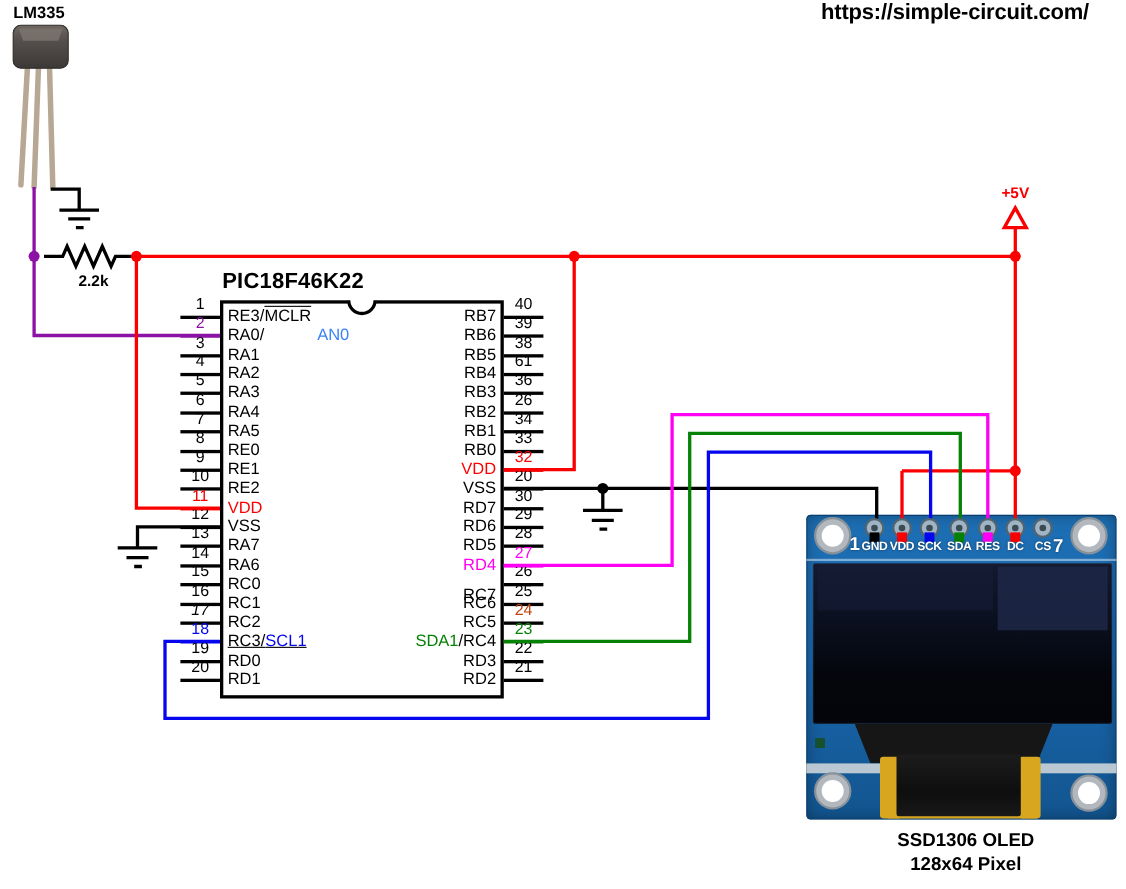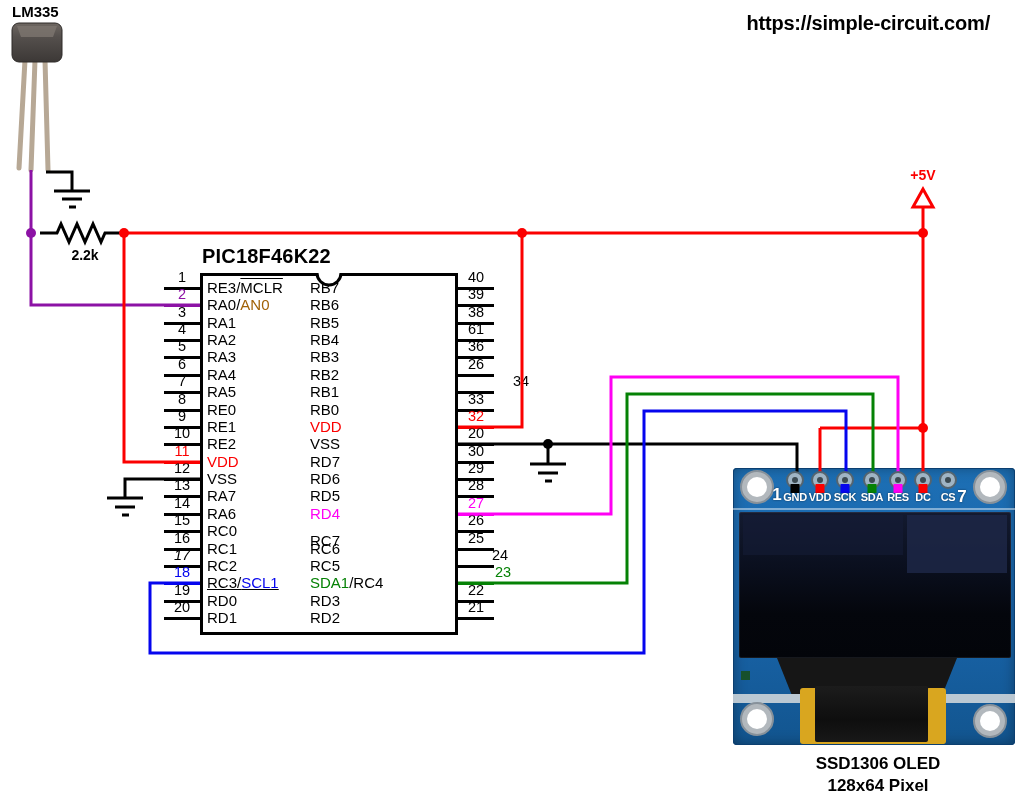--- a/index.html
+++ b/index.html
@@ -1,29 +1,29 @@
 <!DOCTYPE html>
 <html><head>
 <meta charset="utf-8">
 <style>
   html,body{margin:0;padding:0;background:#fff;}
   #stage{position:relative;width:1024px;height:808px;background:#ffffff;overflow:hidden;
          font-family:"Liberation Sans",sans-serif;color:#000;}
   .abs{position:absolute;}
   
-  .url{top:12px;right:34px;font-size:20px;font-weight:bold;letter-spacing:-0.2px;}
+  .url{top:0;right:34px;font-size:20px;font-weight:bold;letter-spacing:-0.2px;}
   .lm-label{left:12px;top:3px;font-size:15px;font-weight:bold;}
   .ic-box{left:200px;top:273px;width:258px;height:362px;border:3px solid #000;box-sizing:border-box;background:#fff;}
   .ic-title{left:202px;top:245px;font-size:20px;font-weight:bold;letter-spacing:0.2px;}
   .res-label{left:53px;top:247px;width:64px;text-align:center;font-size:14px;font-weight:bold;}
   .p5v{left:901px;top:167px;width:44px;text-align:center;font-size:14px;font-weight:bold;}
   .stub{position:absolute;width:36px;height:3px;background:#000;}
   .pnum{position:absolute;width:42px;height:18px;line-height:18px;text-align:center;font-size:14.5px;}
   .plab-l{position:absolute;left:207px;font-size:15px;line-height:18px;white-space:nowrap;}
-  .plab-r{position:absolute;left:310px;width:141px;font-size:15px;line-height:18px;white-space:nowrap;}
+  .plab-r{position:absolute;left:310px;width:141px;text-align:right;font-size:15px;line-height:18px;white-space:nowrap;}
   
   .board{left:733px;top:468px;width:282px;height:277px;border-radius:4px;
          background:linear-gradient(180deg,#1d6fb4 0%,#1a67ae 45%,#12558f 100%);
          box-shadow:inset 0 0 0 1px #0c3f70, inset 0 0 14px rgba(0,0,0,.35);}
   .silk{left:733px;top:508px;width:282px;height:2px;background:rgba(255,255,255,.45);}
   .screen{position:absolute;left:6px;top:44px;width:272px;height:146px;border-radius:2px;
           background:linear-gradient(180deg,#131a30 0%,#0a0f1e 38%,#04060c 70%,#03050a 100%);
           box-shadow:inset 0 0 0 1px rgba(255,255,255,.08);}
   .patch{position:absolute;left:168px;top:3px;width:100px;height:58px;background:#1d2747;opacity:.85;}
   .glint{position:absolute;left:4px;top:3px;width:160px;height:40px;background:#161e38;opacity:.55;}
@@ -67,21 +67,21 @@
 
   <div class="abs ic-box"></div>
   <div class="abs ic-title">PIC18F46K22</div>
 
   <div id="left-pins">
       <div class="stub" style="top: 287px; left: 164px; background: rgb(0, 0, 0);"></div>
       <div class="pnum" style="top: 268px; left: 161px; color: rgb(0, 0, 0);">1</div>
       <div class="plab-l" style="top: 279px;"><span>RE3/</span><span style="text-decoration: overline;">MCLR</span></div>
       <div class="stub" style="top: 304px; left: 164px; background: rgb(140, 18, 165);"></div>
       <div class="pnum" style="top: 285px; left: 161px; color: rgb(140, 18, 165);">2</div>
-      <div class="plab-l" style="top: 296px;"><span>RA0/</span><span style="color: #a16207;">AN0</span></div>
+      <div class="plab-l" style="top: 296px;"><span>RA0/</span><span style="color: #3b82f6; margin-left: 48px;">AN0</span></div>
       <div class="stub" style="top: 322px; left: 164px; background: rgb(0, 0, 0);"></div>
       <div class="pnum" style="top: 303px; left: 161px; color: rgb(0, 0, 0);">3</div>
       <div class="plab-l" style="top: 314px;"><span>RA1</span></div>
       <div class="stub" style="top: 339px; left: 164px; background: rgb(0, 0, 0);"></div>
       <div class="pnum" style="top: 320px; left: 161px; color: rgb(0, 0, 0);">4</div>
       <div class="plab-l" style="top: 331px;"><span>RA2</span></div>
       <div class="stub" style="top: 356px; left: 164px; background: rgb(0, 0, 0);"></div>
       <div class="pnum" style="top: 337px; left: 161px; color: rgb(0, 0, 0);">5</div>
       <div class="plab-l" style="top: 348px;"><span>RA3</span></div>
       <div class="stub" style="top: 374px; left: 164px; background: rgb(0, 0, 0);"></div>
@@ -143,21 +143,21 @@
       <div class="stub" style="top: 339px; left: 458px; background: rgb(0, 0, 0);"></div>
       <div class="pnum" style="top: 320px; left: 455px; color: rgb(0, 0, 0);">61</div>
       <div class="plab-r" style="top: 331px;"><span>RB4</span></div>
       <div class="stub" style="top: 356px; left: 458px; background: rgb(0, 0, 0);"></div>
       <div class="pnum" style="top: 337px; left: 455px; color: rgb(0, 0, 0);">36</div>
       <div class="plab-r" style="top: 348px;"><span>RB3</span></div>
       <div class="stub" style="top: 374px; left: 458px; background: rgb(0, 0, 0);"></div>
       <div class="pnum" style="top: 355px; left: 455px; color: rgb(0, 0, 0);">26</div>
       <div class="plab-r" style="top: 366px;"><span>RB2</span></div>
       <div class="stub" style="top: 391px; left: 458px; background: rgb(0, 0, 0);"></div>
-      <div class="pnum" style="top: 372px; left: 455px; color: rgb(0, 0, 0); padding-left: 45px;">34</div>
+      <div class="pnum" style="top: 372px; left: 455px; color: rgb(0, 0, 0);">34</div>
       <div class="plab-r" style="top: 383px;"><span>RB1</span></div>
       <div class="stub" style="top: 409px; left: 458px; background: rgb(0, 0, 0);"></div>
       <div class="pnum" style="top: 390px; left: 455px; color: rgb(0, 0, 0);">33</div>
       <div class="plab-r" style="top: 401px;"><span>RB0</span></div>
       <div class="stub" style="top: 426px; left: 458px; background: rgb(251, 0, 0);"></div>
       <div class="pnum" style="top: 407px; left: 455px; color: rgb(251, 0, 0);">32</div>
       <div class="plab-r" style="top: 418px;"><span style="color: rgb(251, 0, 0);">VDD</span></div>
       <div class="stub" style="top: 443px; left: 458px; background: rgb(0, 0, 0);"></div>
       <div class="pnum" style="top: 424px; left: 455px; color: rgb(0, 0, 0);">20</div>
       <div class="plab-r" style="top: 435px;"><span>VSS</span></div>
@@ -173,24 +173,24 @@
       <div class="stub" style="top: 513px; left: 458px; background: rgb(255, 0, 244);"></div>
       <div class="pnum" style="top: 494px; left: 455px; color: rgb(255, 0, 244);">27</div>
       <div class="plab-r" style="top: 505px;"><span style="color: rgb(255, 0, 244);">RD4</span></div>
       <div class="stub" style="top: 530px; left: 458px; background: rgb(0, 0, 0);"></div>
       <div class="pnum" style="top: 511px; left: 455px; color: rgb(0, 0, 0);">26</div>
       <div class="plab-r" style="top: 492px; margin-top: 40px;"><span>RC7</span></div>
       <div class="stub" style="top: 548px; left: 458px; background: rgb(0, 0, 0);"></div>
       <div class="pnum" style="top: 529px; left: 455px; color: rgb(0, 0, 0);">25</div>
       <div class="plab-r" style="top: 540px;"><span>RC6</span></div>
       <div class="stub" style="top: 565px; left: 458px; background: rgb(0, 0, 0);"></div>
-      <div class="pnum" style="top: 546px; left: 455px; color: #000000; margin-left: 24px;">24</div>
+      <div class="pnum" style="top: 546px; left: 455px; color: #c2410c;">24</div>
       <div class="plab-r" style="top: 557px;"><span>RC5</span></div>
       <div class="stub" style="top: 582px; left: 458px; background: rgb(5, 130, 5);"></div>
-      <div class="pnum" style="top: 563px; left: 455px; color: rgb(5, 130, 5); margin-left: 27px;">23</div>
+      <div class="pnum" style="top: 563px; left: 455px; color: rgb(5, 130, 5);">23</div>
       <div class="plab-r" style="top: 574px;"><span style="color: rgb(5, 130, 5);">SDA1</span><span>/RC4</span></div>
       <div class="stub" style="top: 600px; left: 458px; background: rgb(0, 0, 0);"></div>
       <div class="pnum" style="top: 581px; left: 455px; color: rgb(0, 0, 0);">22</div>
       <div class="plab-r" style="top: 592px;"><span>RD3</span></div>
       <div class="stub" style="top: 617px; left: 458px; background: rgb(0, 0, 0);"></div>
       <div class="pnum" style="top: 598px; left: 455px; color: rgb(0, 0, 0);">21</div>
       <div class="plab-r" style="top: 609px;"><span>RD2</span></div>
     </div>
 
   <svg width="1024" height="808" viewBox="0 0 1024 808">

